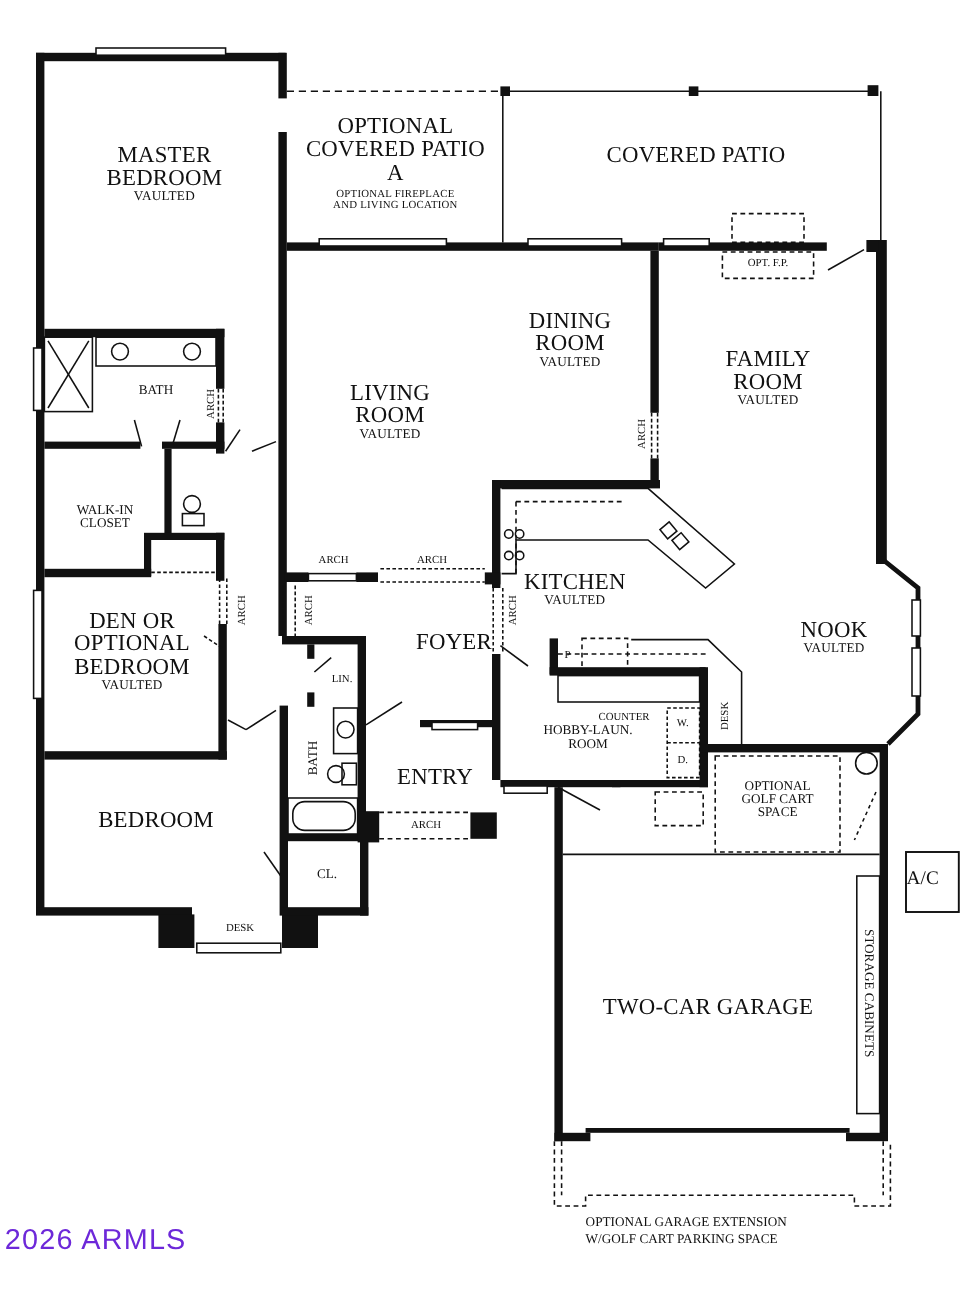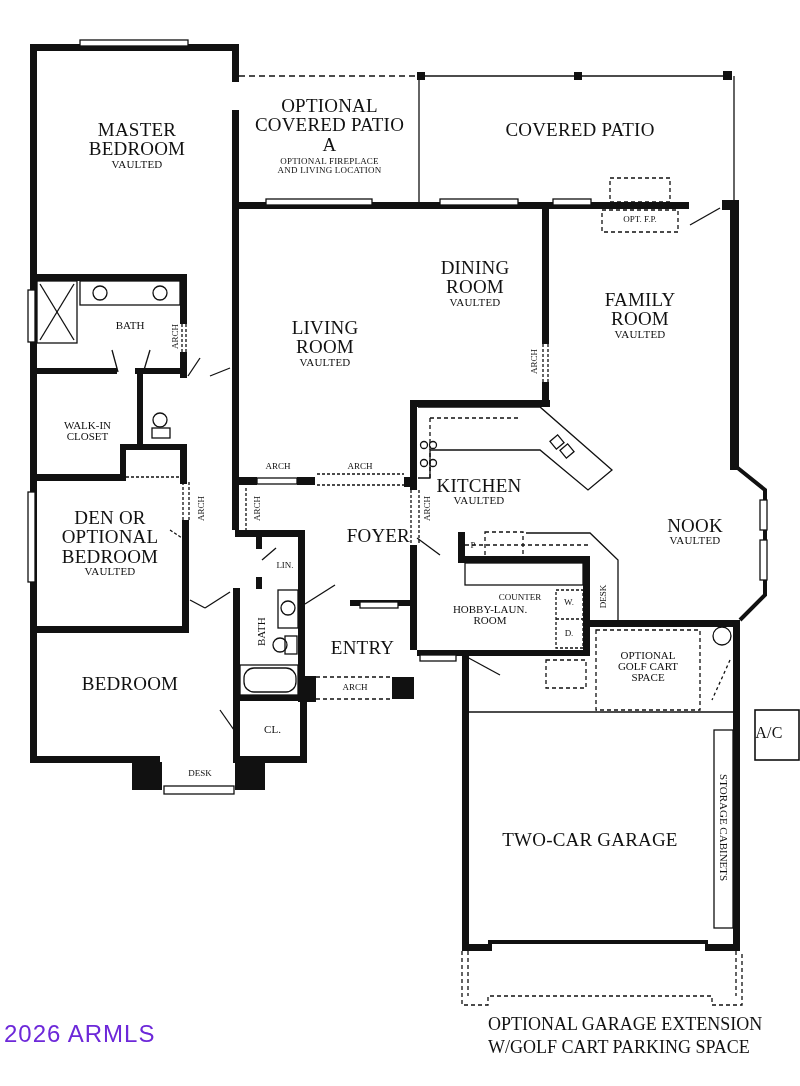--- a/index.html
+++ b/index.html
@@ -6,21 +6,21 @@
     body { width: 800px; height: 1086px; position: relative; overflow: hidden; font-family: "Liberation Serif", serif; color: #111; }
     svg.plan { position: absolute; left: 0; top: 0; }
     .lbl { position: absolute; text-align: center; font-family: "Liberation Serif", serif; color: #111; line-height: 1.02; white-space: nowrap; }
     .big { font-size: 19px; letter-spacing: 0.2px; }
     .sub { font-size: 11px; display: block; }
     .small { font-size: 11px; }
     .tiny { font-size: 9px; }
     .rot { transform: rotate(-90deg); transform-origin: center center; }
     .rot90 { transform: rotate(90deg); transform-origin: center center; }
     .watermark { position: absolute; left: 4px; top: 1020px; font-family: "Liberation Sans", sans-serif; font-size: 24px; color: #6d28d9; letter-spacing: 1px; }
-    .caption { position: absolute; left: 488px; top: 1013px; font-family: "Liberation Serif", serif; font-size: 18px; line-height: 1.25; color: #111; }
+    .caption { position: absolute; left: 488px; top: 1013px; font-family: "Liberation Serif", serif; font-size: 11px; line-height: 1.25; color: #111; }
   </style>
 </head>
 <body>
 
 <svg class="plan" width="800" height="1086" viewBox="0 0 800 1086">
   <g fill="#111" stroke="none">
 
     <rect x="30" y="44" width="7" height="718"></rect>
     <rect x="30" y="44" width="208" height="7"></rect>
     <rect x="232" y="44" width="7" height="38"></rect>

